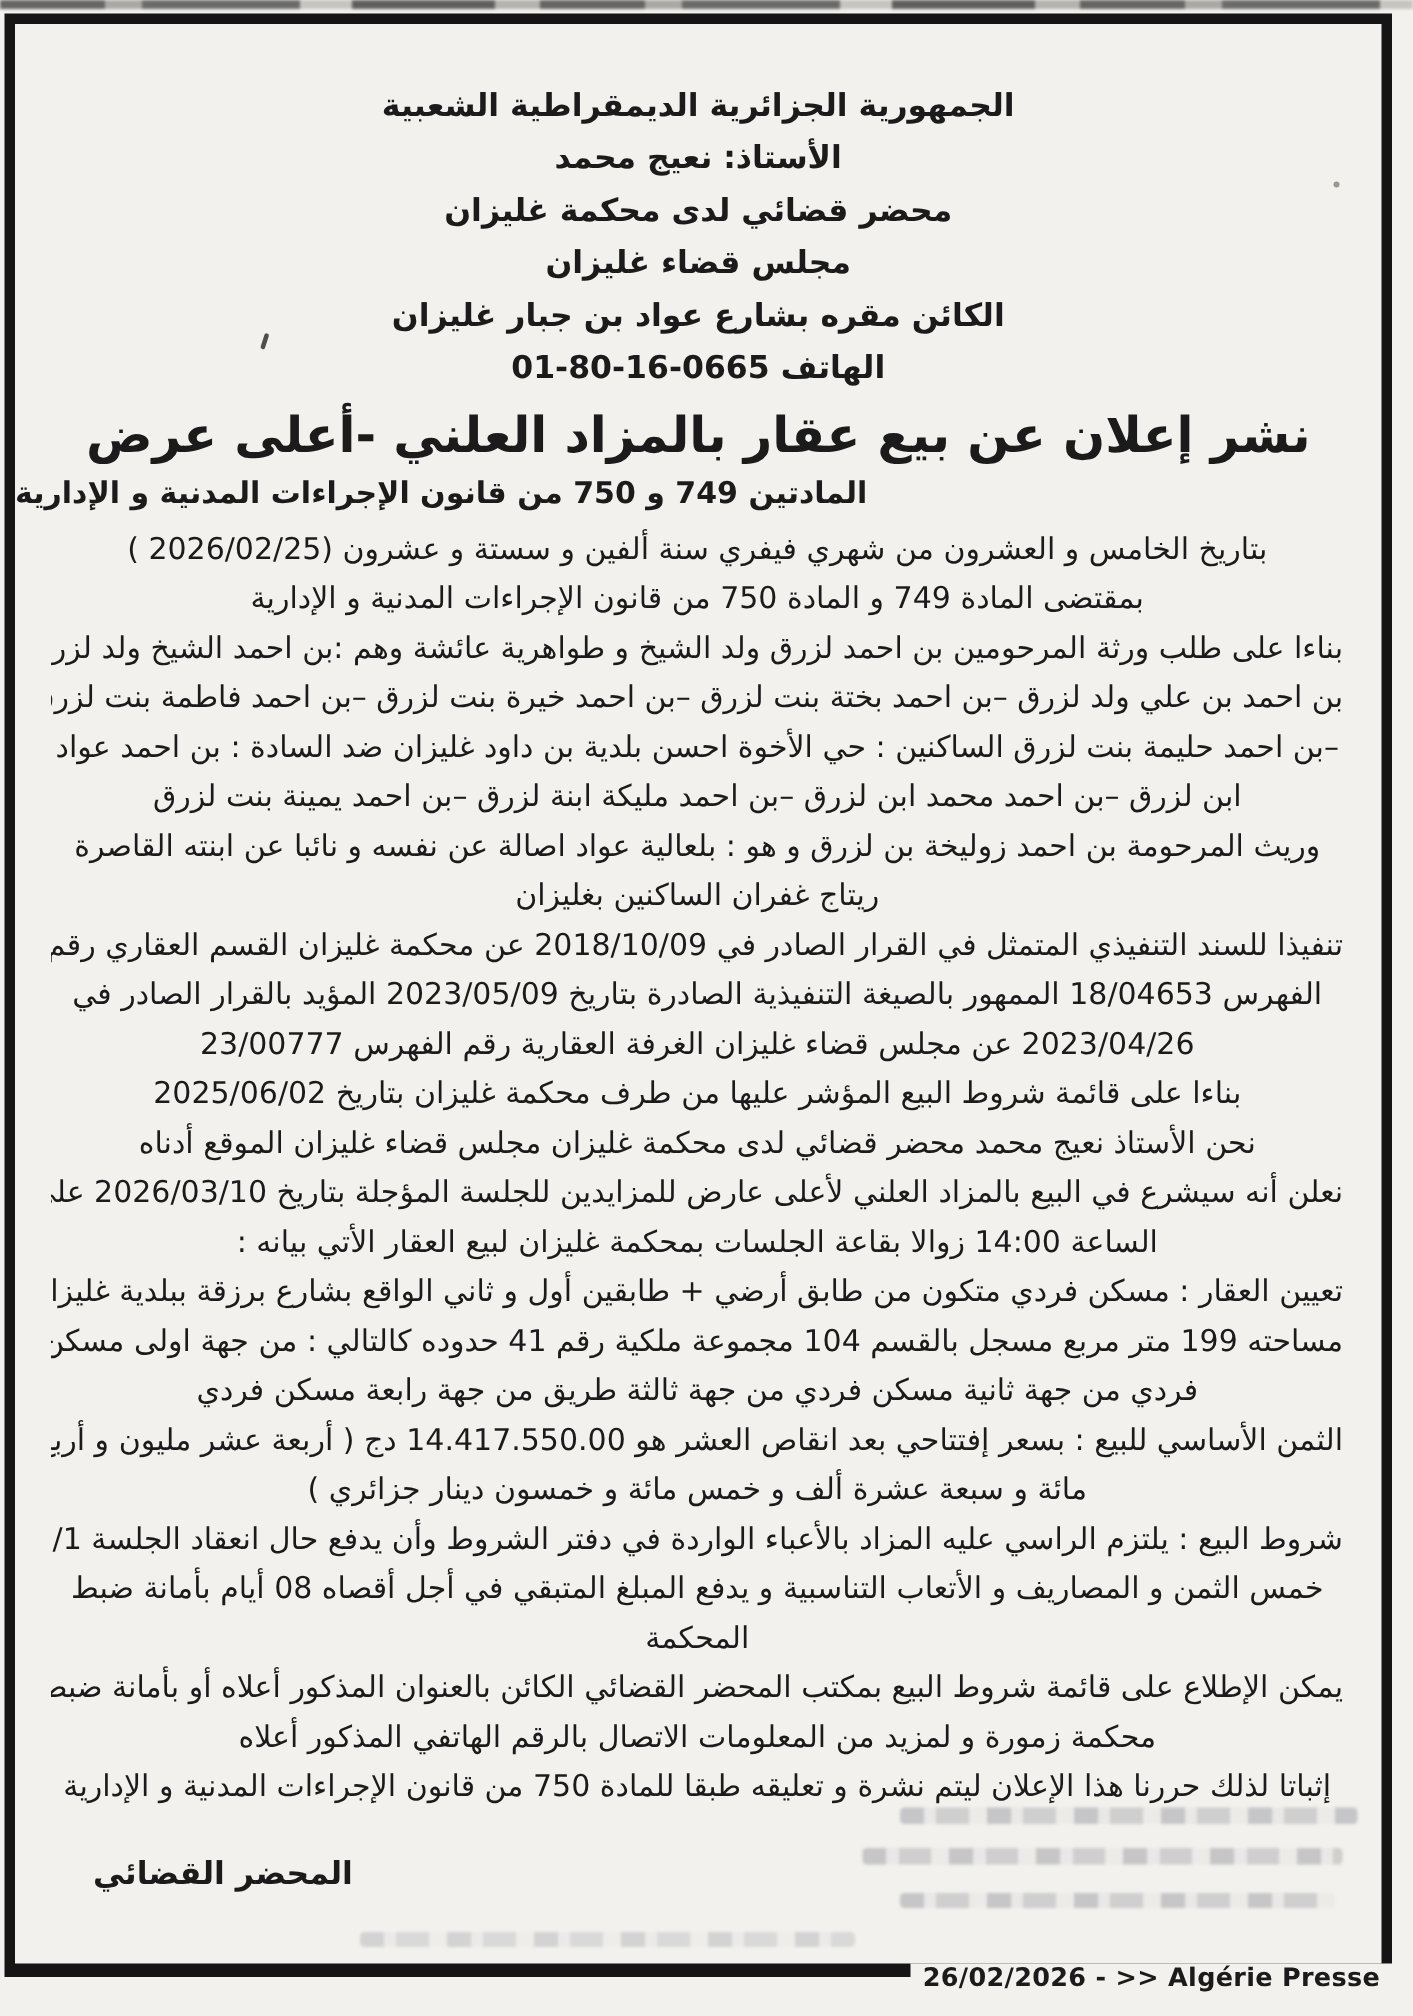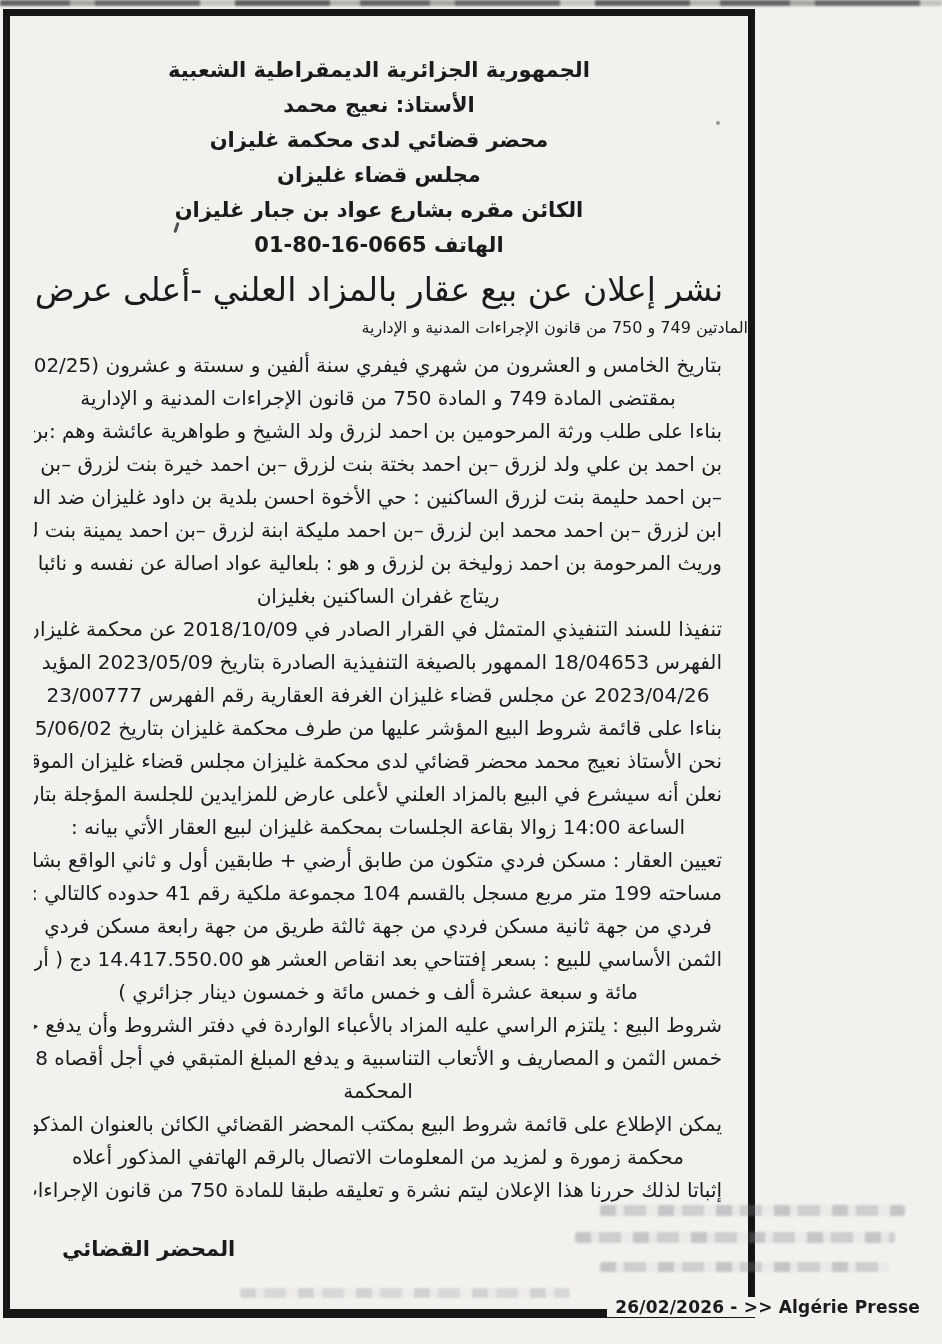--- a/index.html
+++ b/index.html
@@ -13,55 +13,55 @@
   }
   
   .top-noise{
     position:absolute;top:0;left:0;width:100%;height:6px;
     background:repeating-linear-gradient(90deg,
       #2a2a2a 0 70px,#8a8a86 70px 95px,#333 95px 200px,#b5b3ad 200px 235px,#222 235px 330px,#9b9994 330px 360px);
     opacity:.7;filter:blur(1.2px);
   }
   .frame{
     position:absolute;left:3px;top:9px;
-    width:752px;height:1309px;
+    width:925px;height:1309px;
     border:7px solid #151515;
     border-bottom-width:9px;
     box-sizing:border-box;
   }
   .header{
     margin-top:37px;
     text-align:center;
     font-weight:bold;
     font-size:21px;line-height:35px;
     white-space:pre;
   }
   .title{
-    text-align:center;font-weight:normal;
+    text-align:center;font-weight:bold;
     font-size:33px;line-height:46px;margin-top:4px;
     white-space:pre;
   }
   .subtitle{
-    text-align:right;font-weight:normal;
-    font-size:16px;line-height:30px;
+    text-align:left;font-weight:bold;
+    font-size:20px;line-height:30px;
     white-space:pre;
   }
   .doc-body{
     margin:6px 26px 0 24px;
     text-align:center;
     font-size:20px;line-height:33px;
     white-space:pre;
     overflow:hidden;
   }
   .signature{
     position:absolute;left:52px;bottom:48px;
     font-weight:bold;font-size:21px;
   }
   .press-label{
-    position:absolute;right:14px;bottom:27px;
+    position:absolute;right:14px;bottom:15px;
     background:#f2f1ee;
     padding:0 8px;
     font-weight:bold;font-size:17px;
     letter-spacing:.2px;
     white-space:nowrap;
   }
   
   .speck1{
     position:absolute;left:165px;top:206px;
     width:3px;height:11px;background:#333;

